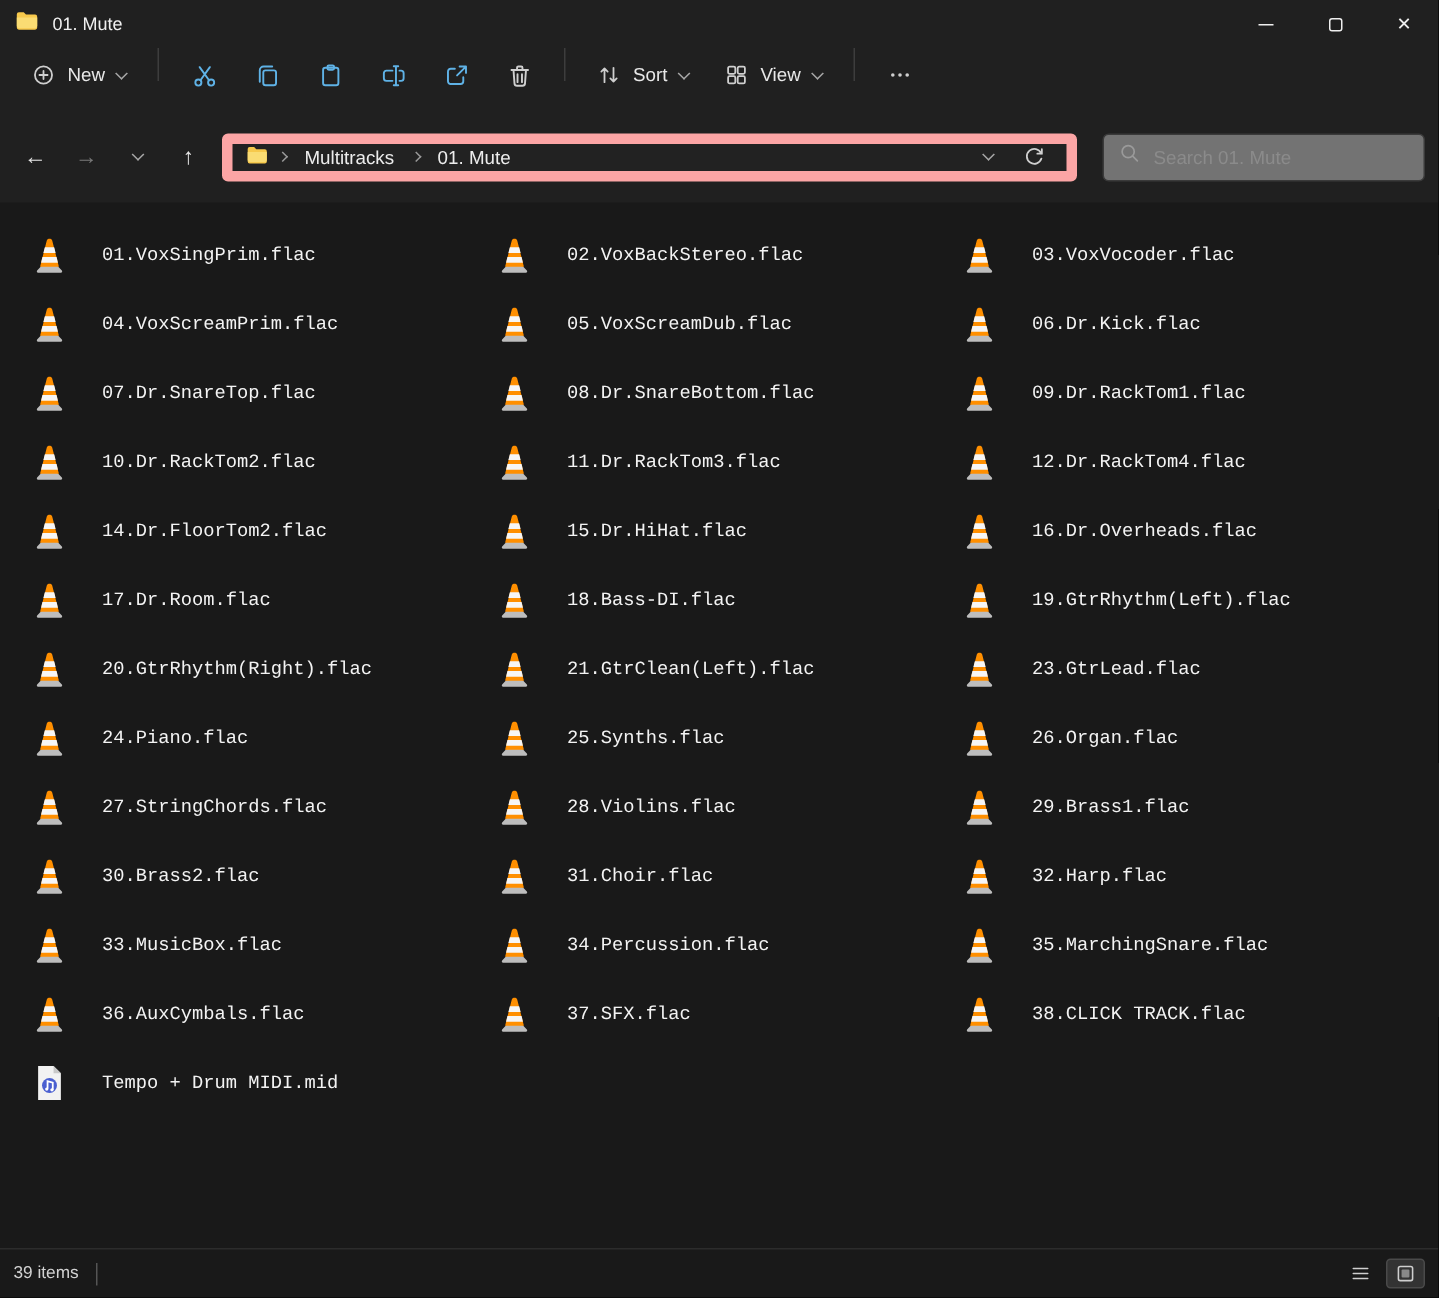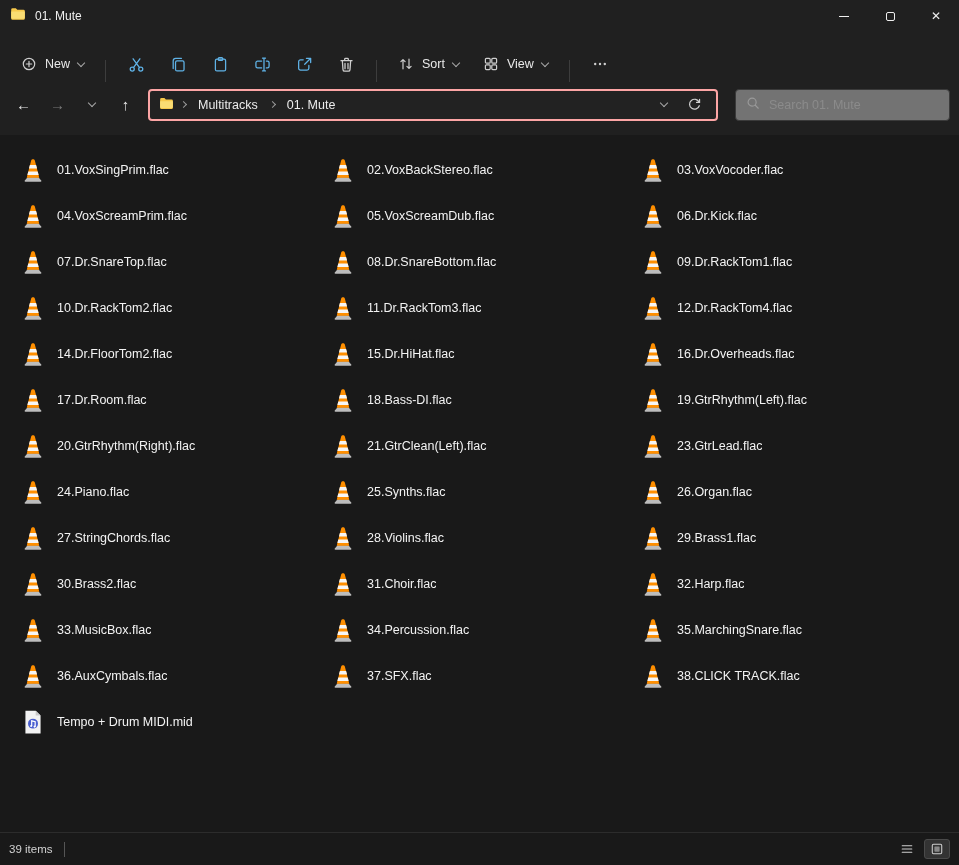--- a/index.html
+++ b/index.html
@@ -10,46 +10,46 @@
 
   
   .titlebar { height:32px; background:#202020; display:flex; align-items:center; padding-left:10px; gap:9px; flex:0 0 auto; }
   .titlebar .title { font-size:12px; color:#f0f0f0; }
   .win-controls { margin-left:auto; display:flex; height:100%; }
   .win-btn { width:46px; height:100%; display:flex; align-items:center; justify-content:center; color:#efefef; font-size:12px; cursor:default; }
   .min-glyph { width:10px; height:1px; background:#efefef; display:block; }
   .max-glyph { width:9px; height:9px; border:1px solid #efefef; border-radius:2px; display:block; }
 
   
-  .commandbar { height:50px; background:#202020; display:flex; align-items:flex-end; padding:0 10px; gap:2px; flex:0 0 auto; }
+  .commandbar { height:50px; background:#202020; display:flex; align-items:flex-start; padding:0 10px; gap:2px; flex:0 0 auto; }
   .cmd-btn { display:flex; align-items:center; gap:8px; height:36px; padding:0 11px; border-radius:4px; color:#e8e8e8; font-size:12.5px; background:transparent; cursor:default; }
   .icon-btn { width:40px; justify-content:center; padding:0; }
   .cmd-sep { width:1px; height:22px; background:#3d3d3d; margin:0 8px; flex:0 0 auto; }
   .tinted { color:#5fb2e6; }
   .dim-icon { color:#cfcfcf; }
   .cmd-btn svg { display:block; }
 
   .chev { display:inline-block; width:6px; height:6px; border-right:1.3px solid #a8a8a8; border-bottom:1.3px solid #a8a8a8; transform:rotate(45deg); margin-top:-3px; }
   .chev-r { display:inline-block; width:5px; height:5px; border-right:1.2px solid #9a9a9a; border-bottom:1.2px solid #9a9a9a; transform:rotate(-45deg); margin:0 3px; }
 
   
   .navbar { height:53px; background:#202020; display:flex; align-items:center; padding:2px 9px 10px 8px; gap:3px; flex:0 0 auto; }
   .nav-btn { width:31px; height:30px; display:flex; align-items:center; justify-content:center; color:#e6e6e6; font-size:15px; border-radius:4px; flex:0 0 auto; cursor:default; }
   .nav-btn.disabled { color:#7a7a7a; }
-  .addressbar { width:570px; height:32px; margin-left:4px; background:#222222; border:2px solid #fca5a5; border-radius:4px; display:flex; align-items:center; padding:0 9px; gap:4px; font-size:12.5px; color:#ececec; flex:0 0 auto; }
+  .addressbar { width:570px; height:32px; margin-left:4px; background:#222222; border:7px solid #fca5a5; border-radius:4px; display:flex; align-items:center; padding:0 9px; gap:4px; font-size:12.5px; color:#ececec; flex:0 0 auto; }
   .crumb { padding:3px 5px; border-radius:3px; white-space:nowrap; cursor:default; }
   .addr-spacer { flex:1; }
   .addr-ctrl { width:26px; height:26px; display:flex; align-items:center; justify-content:center; color:#cfcfcf; border-radius:3px; cursor:default; }
   .searchbox { flex:1; height:32px; margin-left:14px; background:#737373; border:1px solid #3a3a3a; border-radius:4px; display:flex; align-items:center; padding:0 10px; gap:9px; }
   .searchbox input { flex:1; background:transparent; border:none; outline:none; color:#e8e8e8; font-size:12.5px; font-family:"Liberation Sans", sans-serif; }
   .searchbox input::placeholder { color:#8b8b8b; }
 
   
   .filegrid { flex:1; padding:12px 0 0 12px; display:grid; grid-template-columns:310px 310px 310px; grid-auto-rows:46px; align-content:start; overflow:hidden; }
-  .file-item { display:flex; align-items:center; gap:11px; padding:0 8px; border-radius:4px; cursor:default; }
+  .file-item { display:flex; align-items:center; gap:22px; padding:0 8px; border-radius:4px; cursor:default;font-family:Liberation Mono, monospace; }
   .file-icon { width:26px; height:26px; flex:0 0 auto; }
   .file-icon svg { display:block; }
   .file-label { font-size:12.5px; color:#f3f3f3; white-space:nowrap; overflow:hidden; text-overflow:ellipsis; }
 
   
   .statusbar { height:26px; background:#191919; border-top:1px solid #2c2c2c; display:flex; align-items:center; padding:16px 9px; font-size:11.5px; color:#d2d2d2; flex:0 0 auto; }
   .status-sep { width:1px; height:15px; background:#555; margin-left:12px; }
   .status-views { margin-left:auto; display:flex; gap:4px; }
   .status-view-btn { width:26px; height:20px; display:flex; align-items:center; justify-content:center; border-radius:3px; color:#cfcfcf; cursor:default; }
   .status-view-btn.active { background:#333333; border:1px solid #4a4a4a; }

